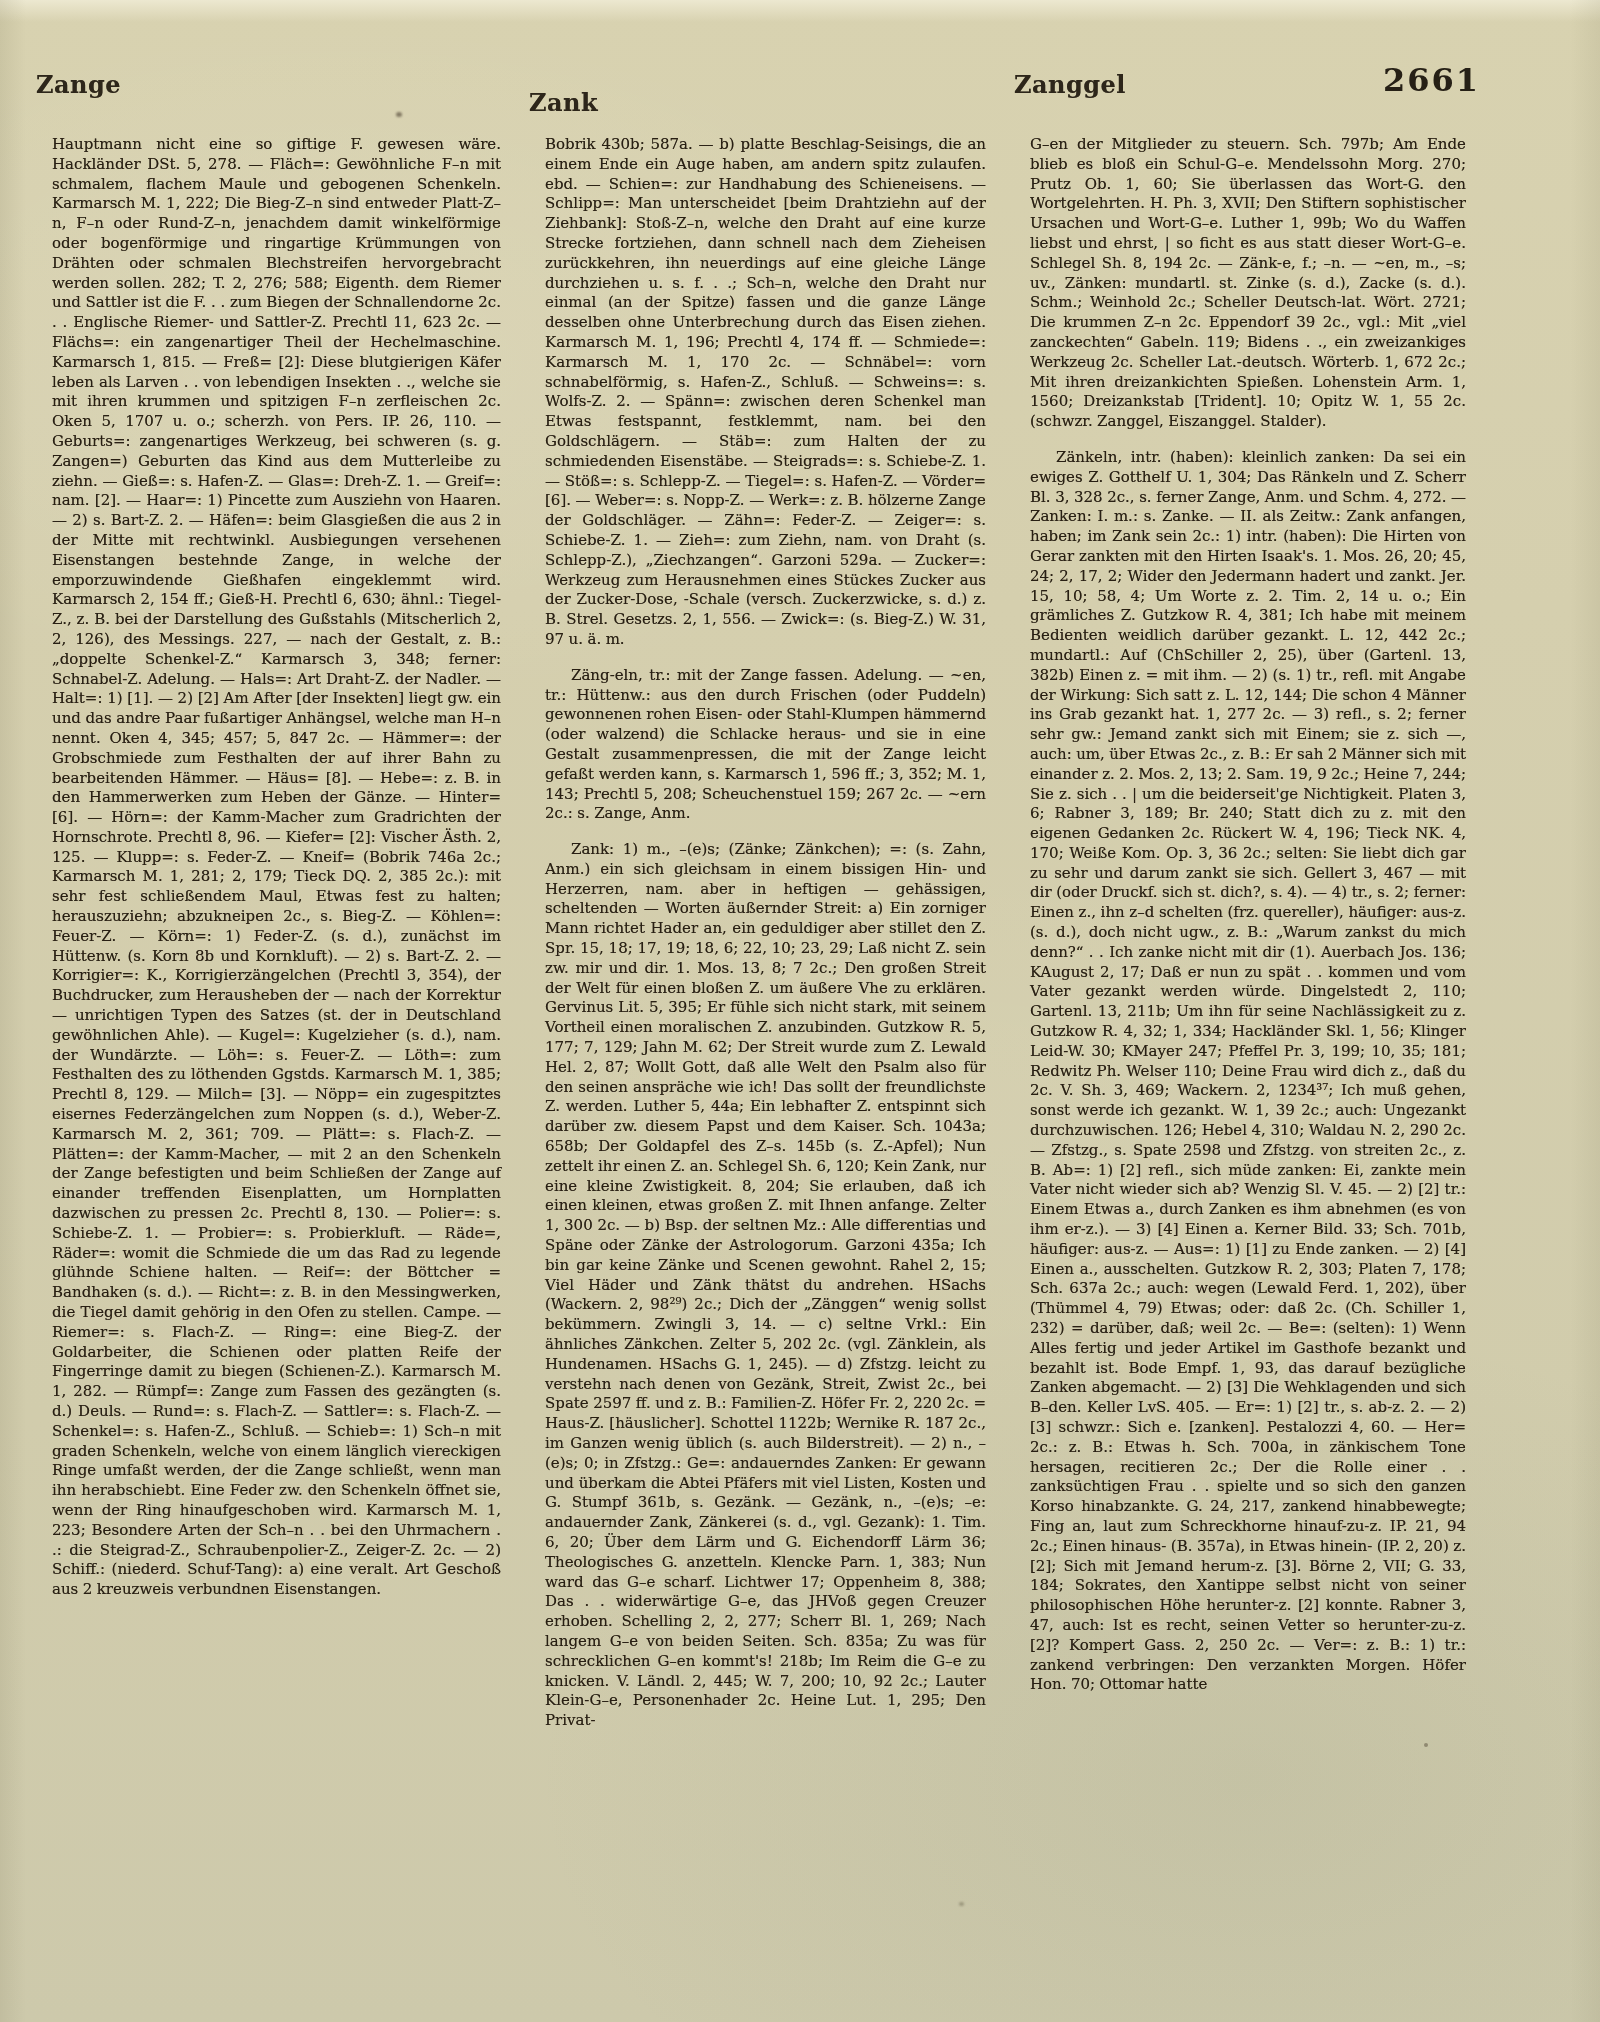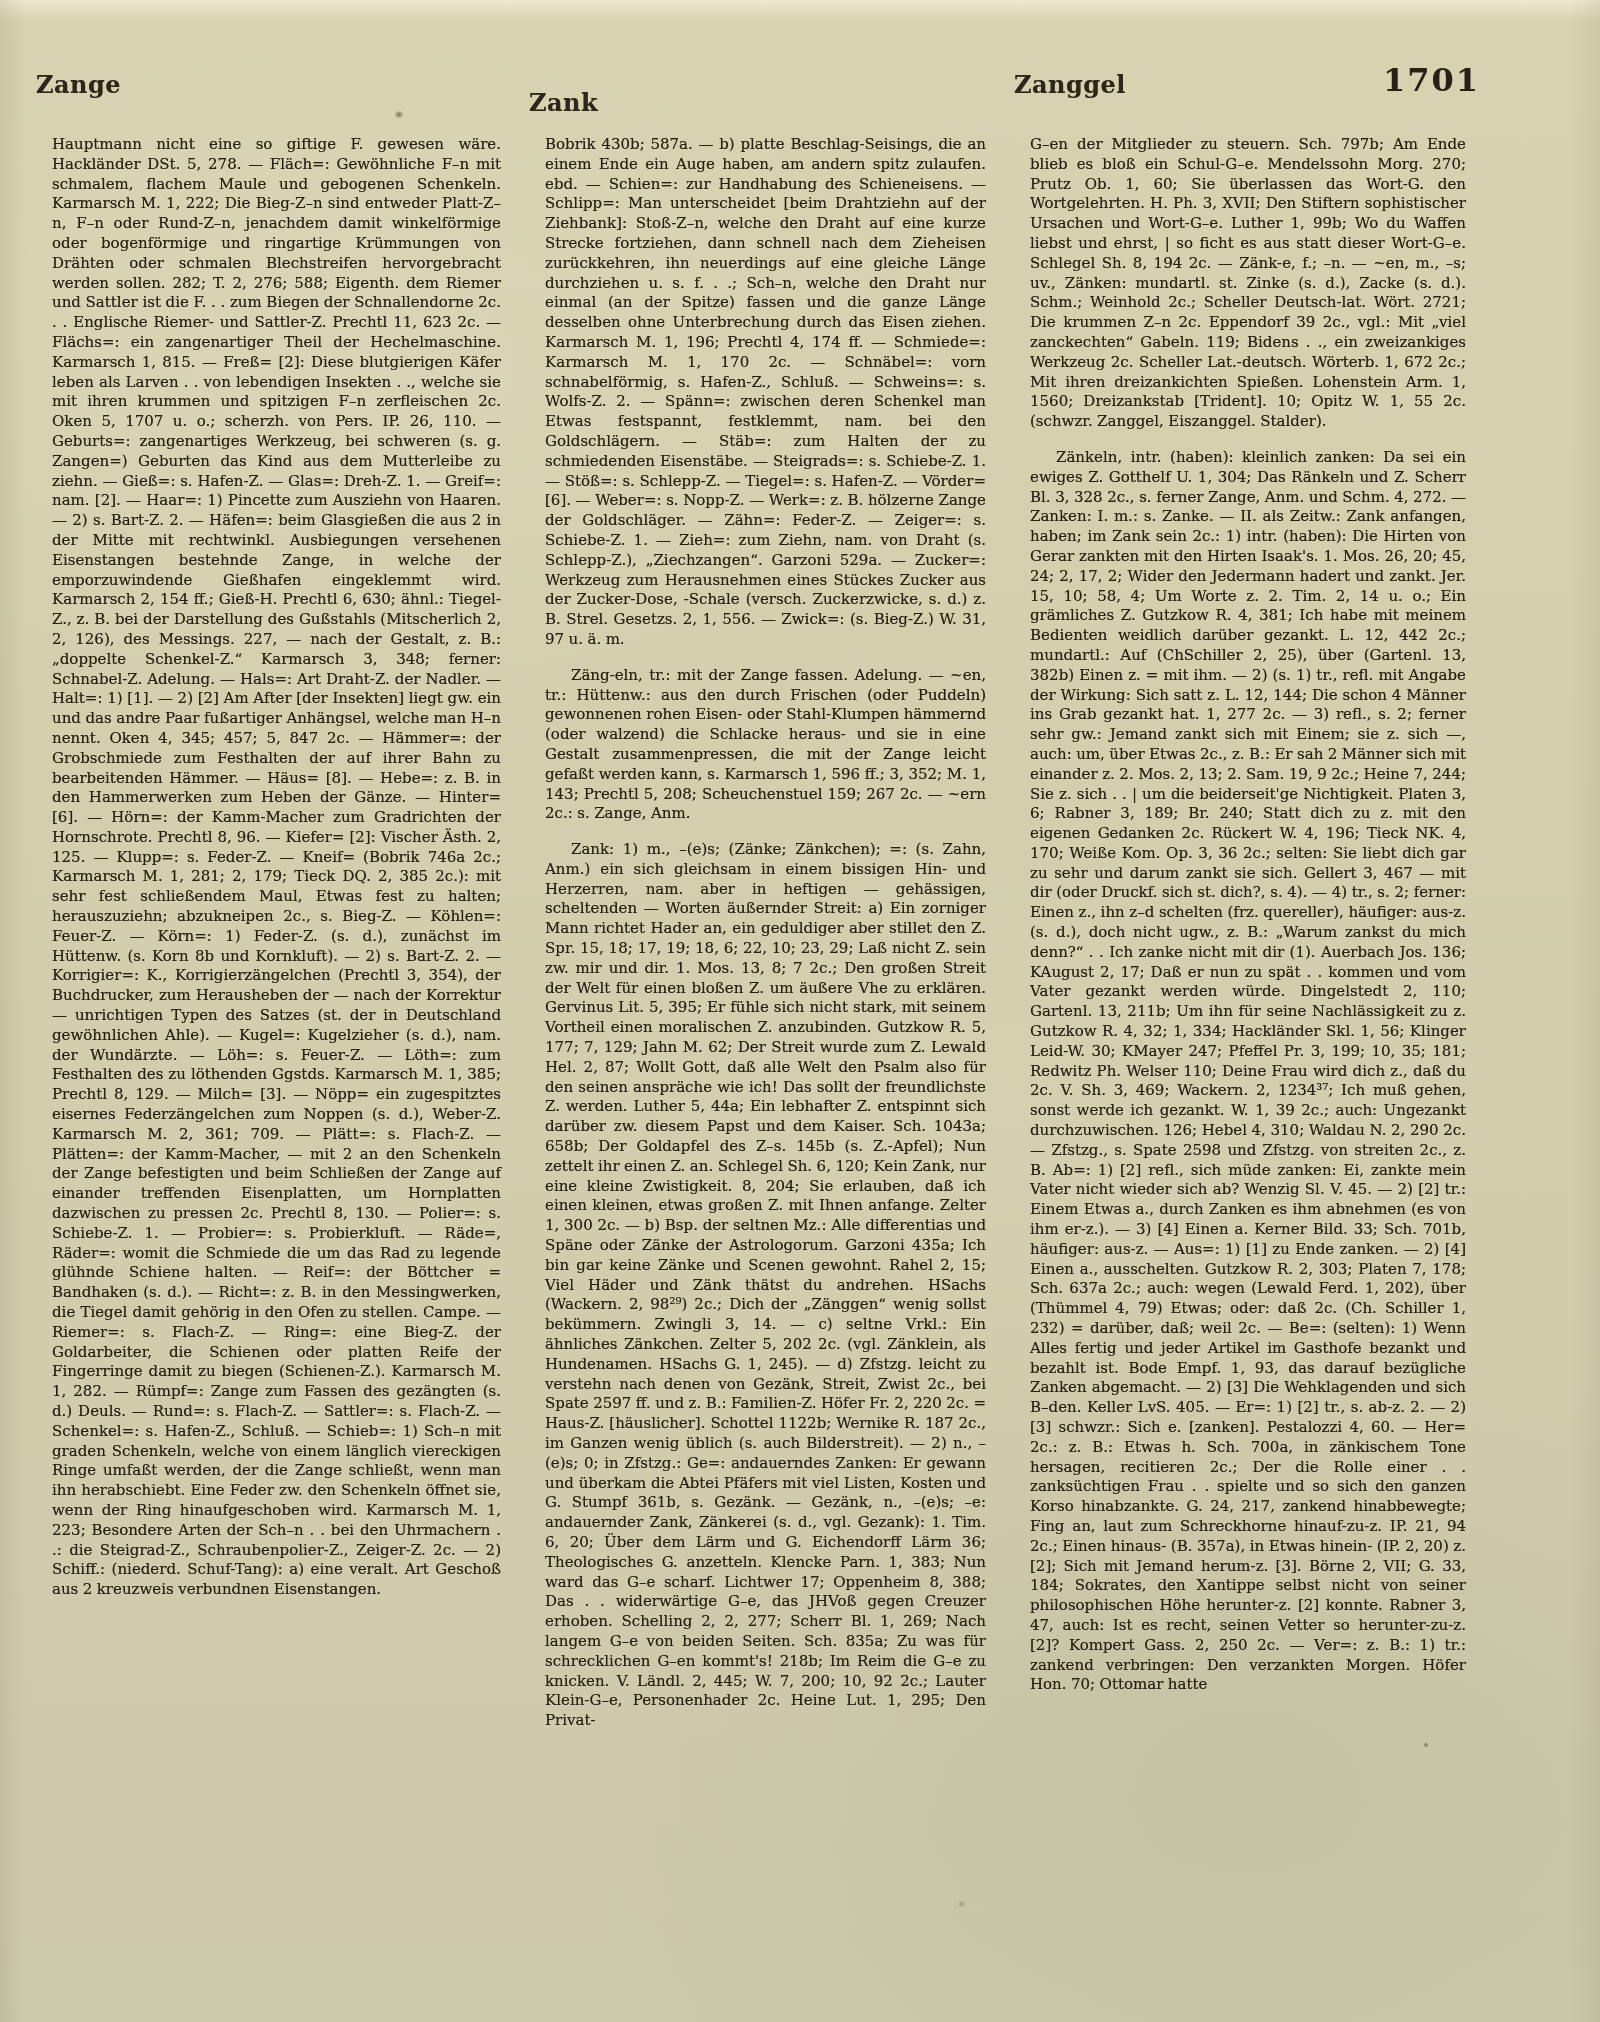--- a/index.html
+++ b/index.html
@@ -64,21 +64,21 @@
 <body>
 
 <div class="page">
   <div class="paper-top-edge"></div>
   <div class="paper-left-shade"></div>
   <div class="paper-right-shade"></div>
 
   <div class="running-head" id="rh-left">Zange</div>
   <div class="running-head" id="rh-center">Zank</div>
   <div class="running-head" id="rh-right">Zanggel</div>
-  <div id="page-number">1701</div>
+  <div id="page-number">2661</div>
 
   <div class="col" id="col1">
       <p>Hauptmann nicht eine so giftige F. gewesen wäre. Hackländer DSt. 5, 278. — Fläch=: Gewöhnliche F–n mit schmalem, flachem Maule und gebogenen Schenkeln. Karmarsch M. 1, 222; Die Bieg-Z–n sind entweder Platt-Z–n, F–n oder Rund-Z–n, jenachdem damit winkelförmige oder bogenförmige und ringartige Krümmungen von Drähten oder schmalen Blechstreifen hervorgebracht werden sollen. 282; T. 2, 276; 588; Eigenth. dem Riemer und Sattler ist die F. . . zum Biegen der Schnallendorne 2c. . . Englische Riemer- und Sattler-Z. Prechtl 11, 623 2c. — Flächs=: ein zangenartiger Theil der Hechelmaschine. Karmarsch 1, 815. — Freß= [2]: Diese blutgierigen Käfer leben als Larven . . von lebendigen Insekten . ., welche sie mit ihren krummen und spitzigen F–n zerfleischen 2c. Oken 5, 1707 u. o.; scherzh. von Pers. IP. 26, 110. — Geburts=: zangenartiges Werkzeug, bei schweren (s. g. Zangen=) Geburten das Kind aus dem Mutterleibe zu ziehn. — Gieß=: s. Hafen-Z. — Glas=: Dreh-Z. 1. — Greif=: nam. [2]. — Haar=: 1) Pincette zum Ausziehn von Haaren. — 2) s. Bart-Z. 2. — Häfen=: beim Glasgießen die aus 2 in der Mitte mit rechtwinkl. Ausbiegungen versehenen Eisenstangen bestehnde Zange, in welche der emporzuwindende Gießhafen eingeklemmt wird. Karmarsch 2, 154 ff.; Gieß-H. Prechtl 6, 630; ähnl.: Tiegel-Z., z. B. bei der Darstellung des Gußstahls (Mitscherlich 2, 2, 126), des Messings. 227, — nach der Gestalt, z. B.: „doppelte Schenkel-Z.“ Karmarsch 3, 348; ferner: Schnabel-Z. Adelung. — Hals=: Art Draht-Z. der Nadler. — Halt=: 1) [1]. — 2) [2] Am After [der Insekten] liegt gw. ein und das andre Paar fußartiger Anhängsel, welche man H–n nennt. Oken 4, 345; 457; 5, 847 2c. — Hämmer=: der Grobschmiede zum Festhalten der auf ihrer Bahn zu bearbeitenden Hämmer. — Häus= [8]. — Hebe=: z. B. in den Hammerwerken zum Heben der Gänze. — Hinter= [6]. — Hörn=: der Kamm-Macher zum Gradrichten der Hornschrote. Prechtl 8, 96. — Kiefer= [2]: Vischer Ästh. 2, 125. — Klupp=: s. Feder-Z. — Kneif= (Bobrik 746a 2c.; Karmarsch M. 1, 281; 2, 179; Tieck DQ. 2, 385 2c.): mit sehr fest schließendem Maul, Etwas fest zu halten; herauszuziehn; abzukneipen 2c., s. Bieg-Z. — Köhlen=: Feuer-Z. — Körn=: 1) Feder-Z. (s. d.), zunächst im Hüttenw. (s. Korn 8b und Kornkluft). — 2) s. Bart-Z. 2. — Korrigier=: K., Korrigierzängelchen (Prechtl 3, 354), der Buchdrucker, zum Herausheben der — nach der Korrektur — unrichtigen Typen des Satzes (st. der in Deutschland gewöhnlichen Ahle). — Kugel=: Kugelzieher (s. d.), nam. der Wundärzte. — Löh=: s. Feuer-Z. — Löth=: zum Festhalten des zu löthenden Ggstds. Karmarsch M. 1, 385; Prechtl 8, 129. — Milch= [3]. — Nöpp= ein zugespitztes eisernes Federzängelchen zum Noppen (s. d.), Weber-Z. Karmarsch M. 2, 361; 709. — Plätt=: s. Flach-Z. — Plätten=: der Kamm-Macher, — mit 2 an den Schenkeln der Zange befestigten und beim Schließen der Zange auf einander treffenden Eisenplatten, um Hornplatten dazwischen zu pressen 2c. Prechtl 8, 130. — Polier=: s. Schiebe-Z. 1. — Probier=: s. Probierkluft. — Räde=, Räder=: womit die Schmiede die um das Rad zu legende glühnde Schiene halten. — Reif=: der Böttcher = Bandhaken (s. d.). — Richt=: z. B. in den Messingwerken, die Tiegel damit gehörig in den Ofen zu stellen. Campe. — Riemer=: s. Flach-Z. — Ring=: eine Bieg-Z. der Goldarbeiter, die Schienen oder platten Reife der Fingerringe damit zu biegen (Schienen-Z.). Karmarsch M. 1, 282. — Rümpf=: Zange zum Fassen des gezängten (s. d.) Deuls. — Rund=: s. Flach-Z. — Sattler=: s. Flach-Z. — Schenkel=: s. Hafen-Z., Schluß. — Schieb=: 1) Sch–n mit graden Schenkeln, welche von einem länglich viereckigen Ringe umfaßt werden, der die Zange schließt, wenn man ihn herabschiebt. Eine Feder zw. den Schenkeln öffnet sie, wenn der Ring hinaufgeschoben wird. Karmarsch M. 1, 223; Besondere Arten der Sch–n . . bei den Uhrmachern . .: die Steigrad-Z., Schraubenpolier-Z., Zeiger-Z. 2c. — 2) Schiff.: (niederd. Schuf-Tang): a) eine veralt. Art Geschoß aus 2 kreuzweis verbundnen Eisenstangen.</p>
     </div>
   <div class="col" id="col2">
       <p>Bobrik 430b; 587a. — b) platte Beschlag-Seisings, die an einem Ende ein Auge haben, am andern spitz zulaufen. ebd. — Schien=: zur Handhabung des Schieneisens. — Schlipp=: Man unterscheidet [beim Drahtziehn auf der Ziehbank]: Stoß-Z–n, welche den Draht auf eine kurze Strecke fortziehen, dann schnell nach dem Zieheisen zurückkehren, ihn neuerdings auf eine gleiche Länge durchziehen u. s. f. . .; Sch–n, welche den Draht nur einmal (an der Spitze) fassen und die ganze Länge desselben ohne Unterbrechung durch das Eisen ziehen. Karmarsch M. 1, 196; Prechtl 4, 174 ff. — Schmiede=: Karmarsch M. 1, 170 2c. — Schnäbel=: vorn schnabelförmig, s. Hafen-Z., Schluß. — Schweins=: s. Wolfs-Z. 2. — Spänn=: zwischen deren Schenkel man Etwas festspannt, festklemmt, nam. bei den Goldschlägern. — Stäb=: zum Halten der zu schmiedenden Eisenstäbe. — Steigrads=: s. Schiebe-Z. 1. — Stöß=: s. Schlepp-Z. — Tiegel=: s. Hafen-Z. — Vörder= [6]. — Weber=: s. Nopp-Z. — Werk=: z. B. hölzerne Zange der Goldschläger. — Zähn=: Feder-Z. — Zeiger=: s. Schiebe-Z. 1. — Zieh=: zum Ziehn, nam. von Draht (s. Schlepp-Z.), „Ziechzangen“. Garzoni 529a. — Zucker=: Werkzeug zum Herausnehmen eines Stückes Zucker aus der Zucker-Dose, -Schale (versch. Zuckerzwicke, s. d.) z. B. Strel. Gesetzs. 2, 1, 556. — Zwick=: (s. Bieg-Z.) W. 31, 97 u. ä. m.</p>
       <p class="indent">Zäng-eln, tr.: mit der Zange fassen. Adelung. — ~en, tr.: Hüttenw.: aus den durch Frischen (oder Puddeln) gewonnenen rohen Eisen- oder Stahl-Klumpen hämmernd (oder walzend) die Schlacke heraus- und sie in eine Gestalt zusammenpressen, die mit der Zange leicht gefaßt werden kann, s. Karmarsch 1, 596 ff.; 3, 352; M. 1, 143; Prechtl 5, 208; Scheuchenstuel 159; 267 2c. — ~ern 2c.: s. Zange, Anm.</p>
       <p class="indent">Zank: 1) m., –(e)s; (Zänke; Zänkchen); =: (s. Zahn, Anm.) ein sich gleichsam in einem bissigen Hin- und Herzerren, nam. aber in heftigen — gehässigen, scheltenden — Worten äußernder Streit: a) Ein zorniger Mann richtet Hader an, ein geduldiger aber stillet den Z. Spr. 15, 18; 17, 19; 18, 6; 22, 10; 23, 29; Laß nicht Z. sein zw. mir und dir. 1. Mos. 13, 8; 7 2c.; Den großen Streit der Welt für einen bloßen Z. um äußere Vhe zu erklären. Gervinus Lit. 5, 395; Er fühle sich nicht stark, mit seinem Vortheil einen moralischen Z. anzubinden. Gutzkow R. 5, 177; 7, 129; Jahn M. 62; Der Streit wurde zum Z. Lewald Hel. 2, 87; Wollt Gott, daß alle Welt den Psalm also für den seinen anspräche wie ich! Das sollt der freundlichste Z. werden. Luther 5, 44a; Ein lebhafter Z. entspinnt sich darüber zw. diesem Papst und dem Kaiser. Sch. 1043a; 658b; Der Goldapfel des Z–s. 145b (s. Z.-Apfel); Nun zettelt ihr einen Z. an. Schlegel Sh. 6, 120; Kein Zank, nur eine kleine Zwistigkeit. 8, 204; Sie erlauben, daß ich einen kleinen, etwas großen Z. mit Ihnen anfange. Zelter 1, 300 2c. — b) Bsp. der seltnen Mz.: Alle differentias und Späne oder Zänke der Astrologorum. Garzoni 435a; Ich bin gar keine Zänke und Scenen gewohnt. Rahel 2, 15; Viel Häder und Zänk thätst du andrehen. HSachs (Wackern. 2, 98²⁹) 2c.; Dich der „Zänggen“ wenig sollst bekümmern. Zwingli 3, 14. — c) seltne Vrkl.: Ein ähnliches Zänkchen. Zelter 5, 202 2c. (vgl. Zänklein, als Hundenamen. HSachs G. 1, 245). — d) Zfstzg. leicht zu verstehn nach denen von Gezänk, Streit, Zwist 2c., bei Spate 2597 ff. und z. B.: Familien-Z. Höfer Fr. 2, 220 2c. = Haus-Z. [häuslicher]. Schottel 1122b; Wernike R. 187 2c., im Ganzen wenig üblich (s. auch Bilderstreit). — 2) n., –(e)s; 0; in Zfstzg.: Ge=: andauerndes Zanken: Er gewann und überkam die Abtei Pfäfers mit viel Listen, Kosten und G. Stumpf 361b, s. Gezänk. — Gezänk, n., –(e)s; –e: andauernder Zank, Zänkerei (s. d., vgl. Gezank): 1. Tim. 6, 20; Über dem Lärm und G. Eichendorff Lärm 36; Theologisches G. anzetteln. Klencke Parn. 1, 383; Nun ward das G–e scharf. Lichtwer 17; Oppenheim 8, 388; Das . . widerwärtige G–e, das JHVoß gegen Creuzer erhoben. Schelling 2, 2, 277; Scherr Bl. 1, 269; Nach langem G–e von beiden Seiten. Sch. 835a; Zu was für schrecklichen G–en kommt's! 218b; Im Reim die G–e zu knicken. V. Ländl. 2, 445; W. 7, 200; 10, 92 2c.; Lauter Klein-G–e, Personenhader 2c. Heine Lut. 1, 295; Den Privat-</p>
     </div>
   <div class="col" id="col3">

